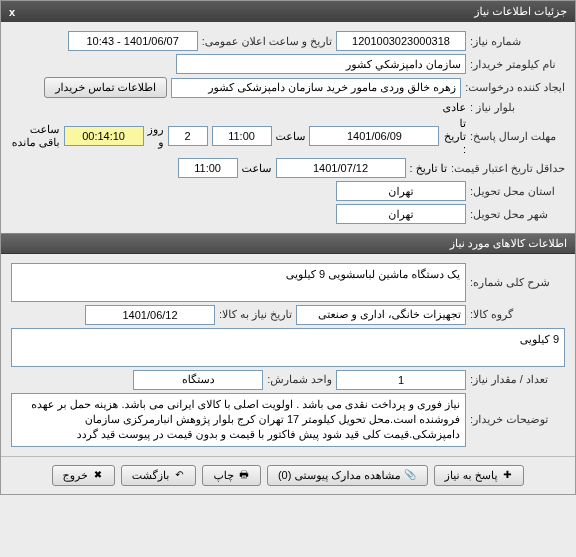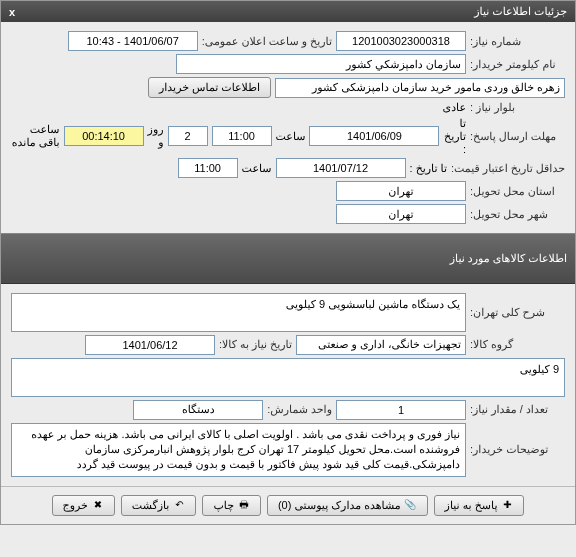--- a/index.html
+++ b/index.html
@@ -25,21 +25,21 @@
   align-items: center;
   font-size: 11px;
 }
 .titlebar .close {
   cursor: pointer;
   font-weight: bold;
 }
 .section-header {
   background: linear-gradient(#6a6a6a,#4a4a4a);
   color: #fff;
-  padding: 18px 8px;
+  padding: 3px 8px;
   font-size: 11px;
   border-top: 1px solid #888;
   border-bottom: 1px solid #333;
 }
 .content {
   padding: 6px 10px;
 }
 .row {
   display: flex;
   align-items: center;
@@ -123,20 +123,21 @@
       <span class="label label-sm">تاریخ و ساعت اعلان عمومی:</span>
       <input class="field w130" readonly="" value="1401/06/07 - 10:43" style="">
     </div>
 
     <div class="row">
       <span class="label">نام کیلومتر خریدار:</span>
       <input class="field wlong" readonly="" value="سازمان دامپزشكي كشور" style="">
     </div>
 
     <div class="row">
+      <span class="label">ایجاد کننده درخواست:</span>
       <input class="field wlong" readonly="" value="زهره خالق وردی مامور خرید سازمان دامپزشکی کشور" style="">
       <button class="btn">
         <span>اطلاعات تماس خریدار</span>
       </button>
     </div>
 
     <div class="row">
       <span class="label">بلوار نیاز :</span>
       <span>عادی</span>
     </div>
@@ -171,21 +172,21 @@
       <input class="field w130" readonly="" value="تهران" style="">
     </div>
 
   </div>
 
   <div class="section-header">اطلاعات کالاهای مورد نیاز</div>
 
   <div class="content">
 
     <div class="row">
-      <span class="label">شرح کلی تهران:</span>
+      <span class="label">شرح کلی شماره:</span>
       <textarea class="field wfull" rows="2" readonly="" style="">یک دستگاه ماشین لباسشویی 9 کیلویی</textarea>
     </div>
 
     <div class="row">
       <span class="label">گروه کالا:</span>
       <input class="field" style="width: 170px;" readonly="" value="تجهیزات خانگی، اداری و صنعتی">
       <span class="label label-sm">تاریخ نیاز به کالا:</span>
       <input class="field w130" readonly="" value="1401/06/12" style="">
     </div>
 

